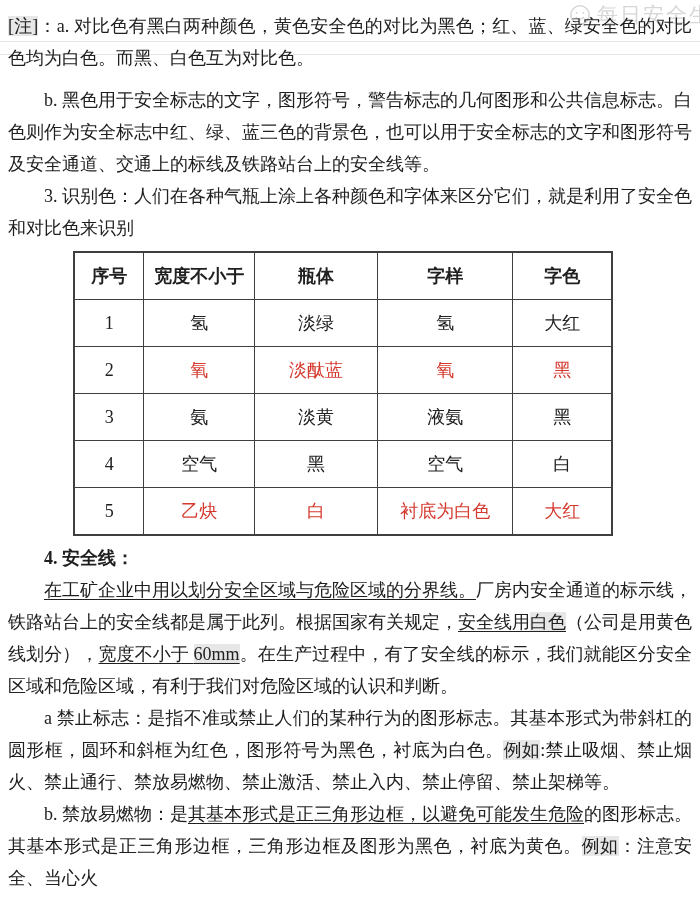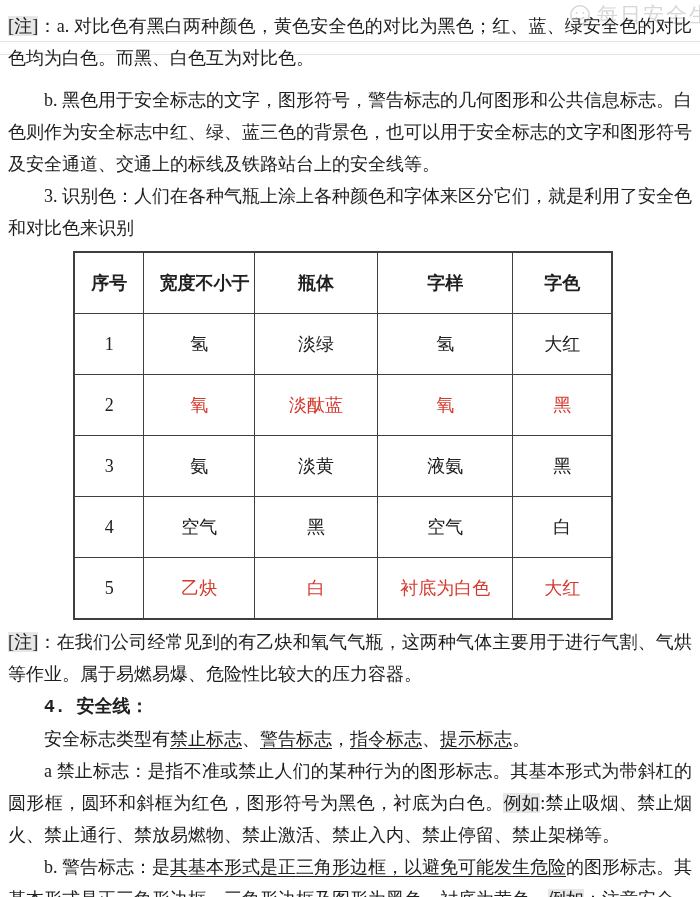--- a/index.html
+++ b/index.html
@@ -54,33 +54,33 @@
     text-justify: inter-ideograph;
   }
   p.doc.indent { text-indent: 2em; }
   #doc-content p:first-child { margin-bottom: 10px; }
   .hl { background: var(--hl, #e7e7e7); }
   .u {
     text-decoration: underline;
     text-underline-offset: 3px;
     text-decoration-thickness: 1px;
   }
-  .b { font-weight: bold; font-family: Liberation Mono, monospace; }
+  .b { font-weight: bold; }
   .red { color: var(--red, #d53a2f); }
   table.cyl {
     border-collapse: collapse;
     table-layout: fixed;
     width: 540px;
     margin: 7px 0 6px 65px;
     border: 2px solid var(--tborder, #3f3f3f);
   }
   table.cyl th, table.cyl td {
     border: 1px solid var(--tborder, #3f3f3f);
     height: 30px;
-    padding: 15px;
+    padding: 8px;
     text-align: center;
     vertical-align: middle;
     font-size: 18px;
     font-weight: normal;
     overflow: hidden;
     white-space: nowrap;
   }
   table.cyl th { font-weight: bold; }
 </style>
 </head>
@@ -155,20 +155,19 @@
           </tr>
           <tr>
             <td>5</td>
             <td class="red">乙炔</td>
             <td class="red">白</td>
             <td class="red">衬底为白色</td>
             <td class="red">大红</td>
           </tr>
         </tbody>
       </table>
-      <p class="doc"><span class="hl">[注]</span><span>：在我们公司经常见到的有乙炔和氧气气瓶，这两种气体主要用于进行气割、气烘等作业。属于易燃易爆、危险性比较大的压力容器。</span></p>
       <p class="doc indent"><span class="b">4. 安全线：</span></p>
-      <p class="doc indent"><span>安全标志类型有</span><span class="u">禁止标志</span><span>、</span><span class="u">警告标志</span><span>，</span><span class="u">指令标志</span><span>、</span><span class="u">提示标志</span><span>。</span></p>
+      <p class="doc indent"><span class="u">在工矿企业中用以划分安全区域与危险区域的分界线。</span><span>厂房内安全通道的标示线，铁路站台上的安全线都是属于此列。根据国家有关规定，</span><span class="u">安全线用</span><span class="hl u">白色</span><span>（公司是用黄色线划分），</span><span class="u">宽度不小于 </span><span class="hl u">60mm</span><span>。在生产过程中，有了安全线的标示，我们就能区分安全区域和危险区域，有利于我们对危险区域的认识和判断。</span></p>
       <p class="doc indent"><span>a 禁止标志：是指不准或禁止人们的某种行为的图形标志。其基本形式为带斜杠的圆形框，圆环和斜框为红色，图形符号为黑色，衬底为白色。</span><span class="hl">例如</span><span>:禁止吸烟、禁止烟火、禁止通行、禁放易燃物、禁止激活、禁止入内、禁止停留、禁止架梯等。</span></p>
-      <p class="doc indent"><span>b. 警告标志：是</span><span class="u">其基本形式是正三角形边框，以避免可能发生危险</span><span>的图形标志。其基本形式是正三角形边框，三角形边框及图形为黑色，衬底为黄色。</span><span class="hl">例如</span><span>：注意安全、当心火</span></p>
+      <p class="doc indent"><span>b. 禁放易燃物：是</span><span class="u">其基本形式是正三角形边框，以避免可能发生危险</span><span>的图形标志。其基本形式是正三角形边框，三角形边框及图形为黑色，衬底为黄色。</span><span class="hl">例如</span><span>：注意安全、当心火</span></p>
     </div>
 
 </div>
 
 </body></html>

